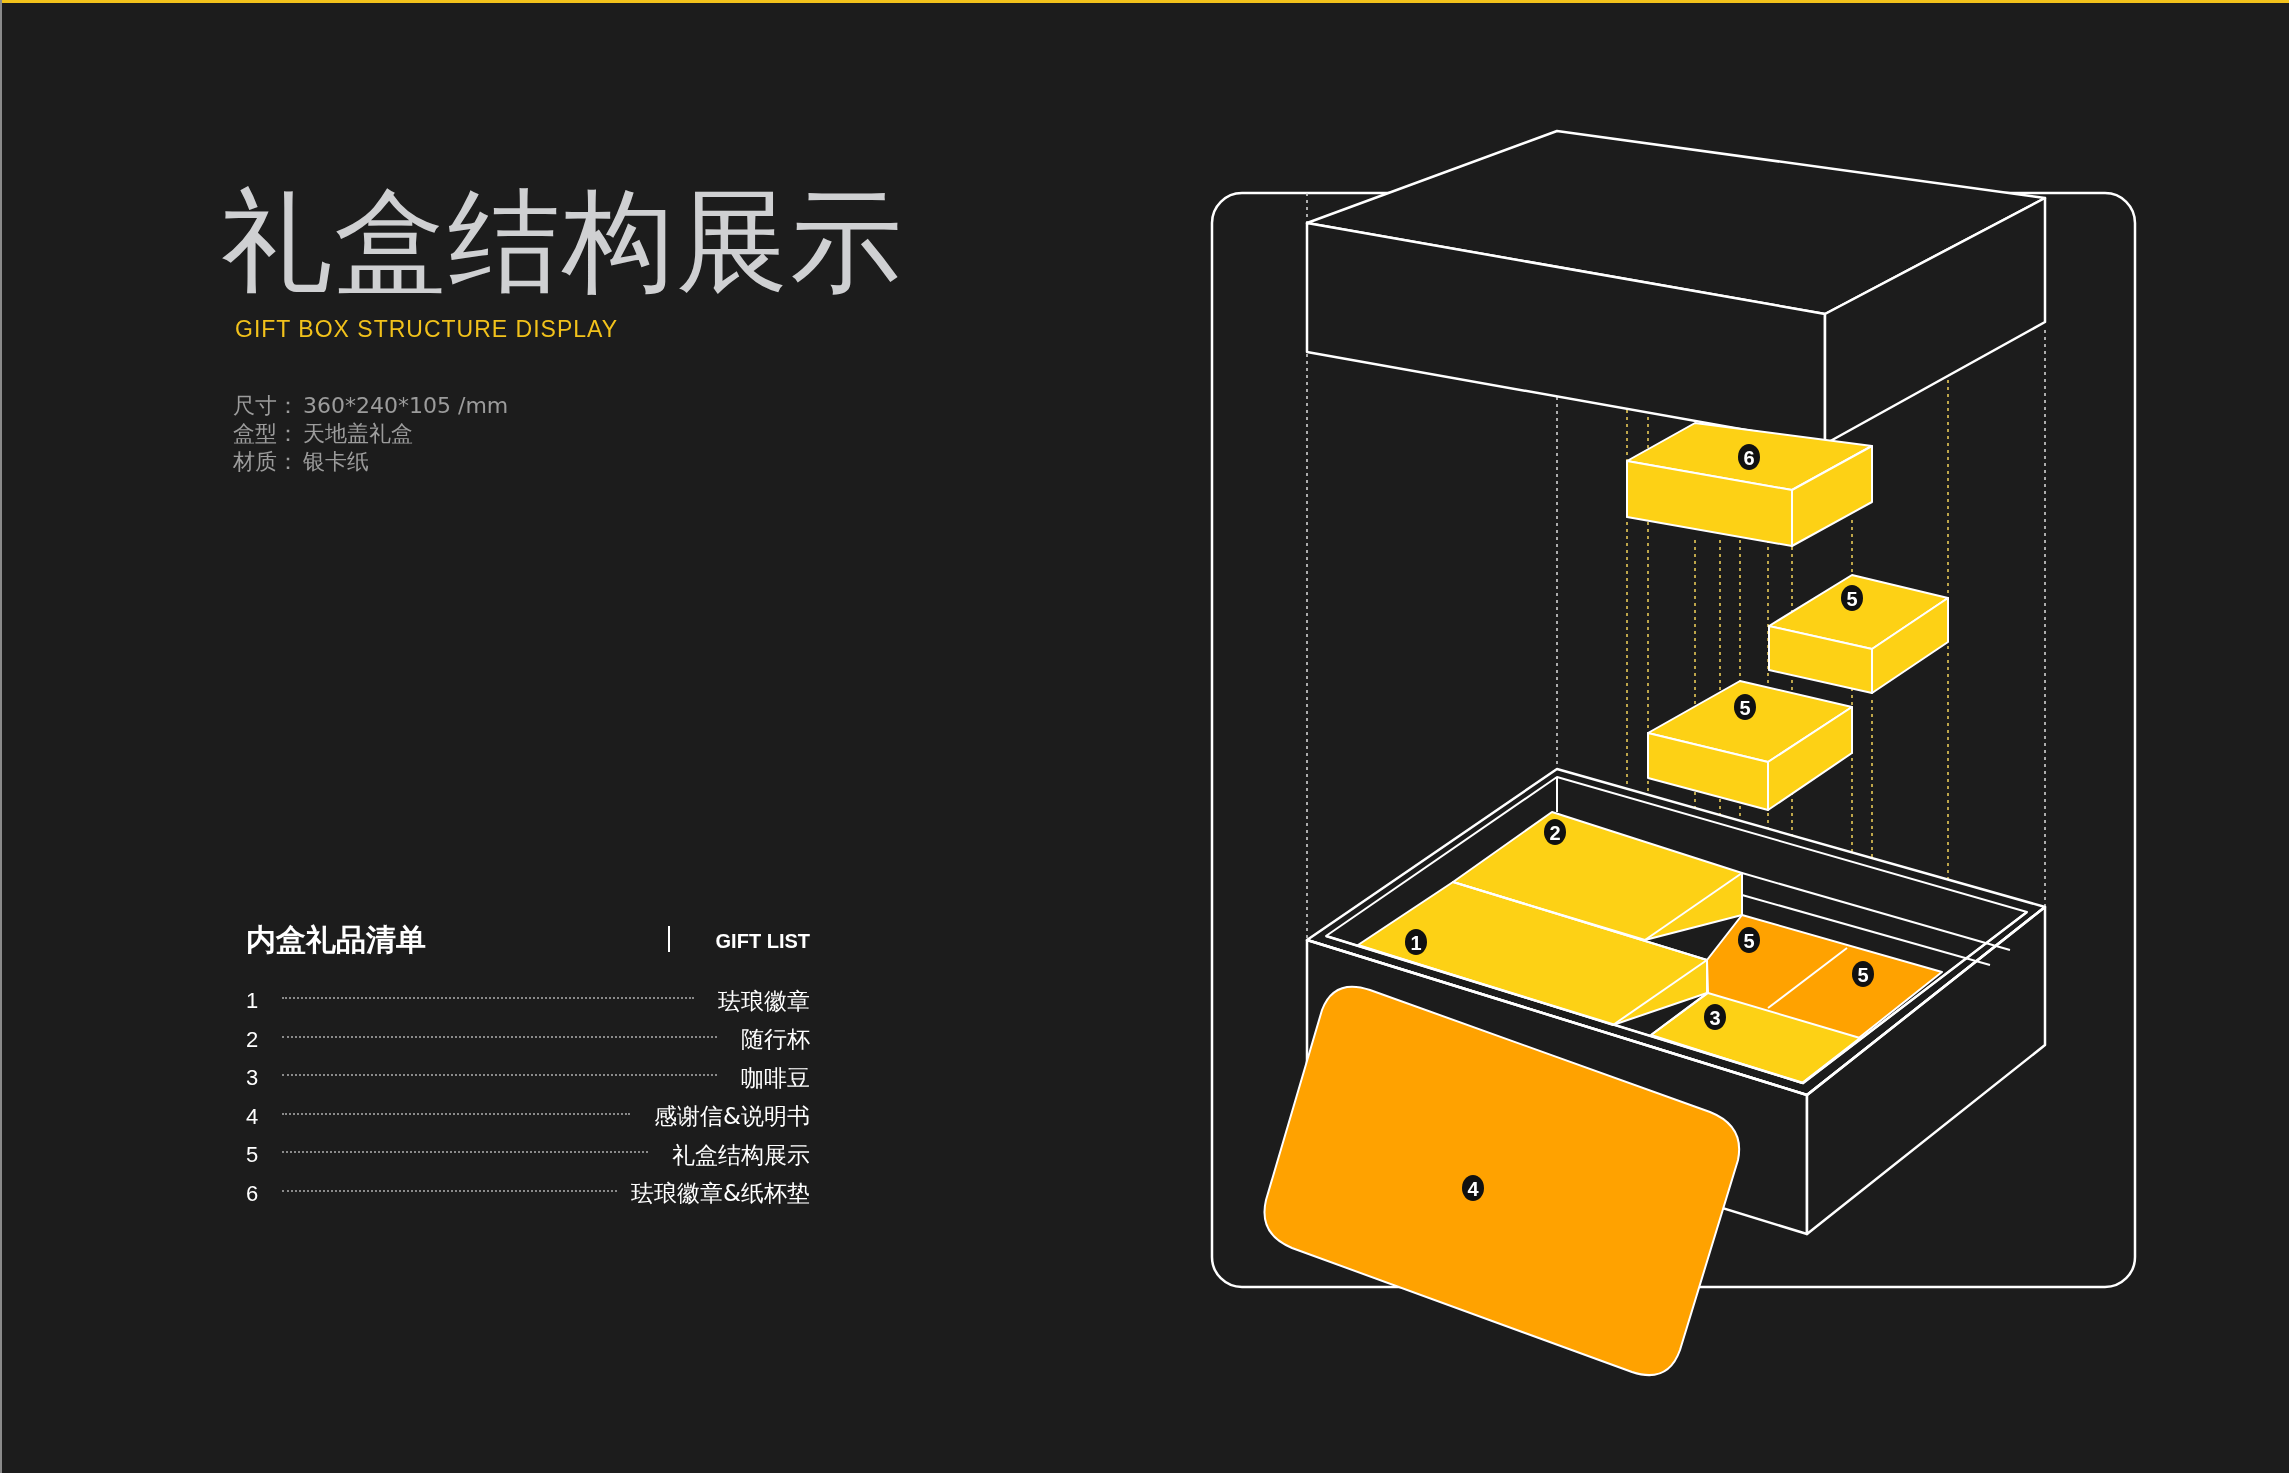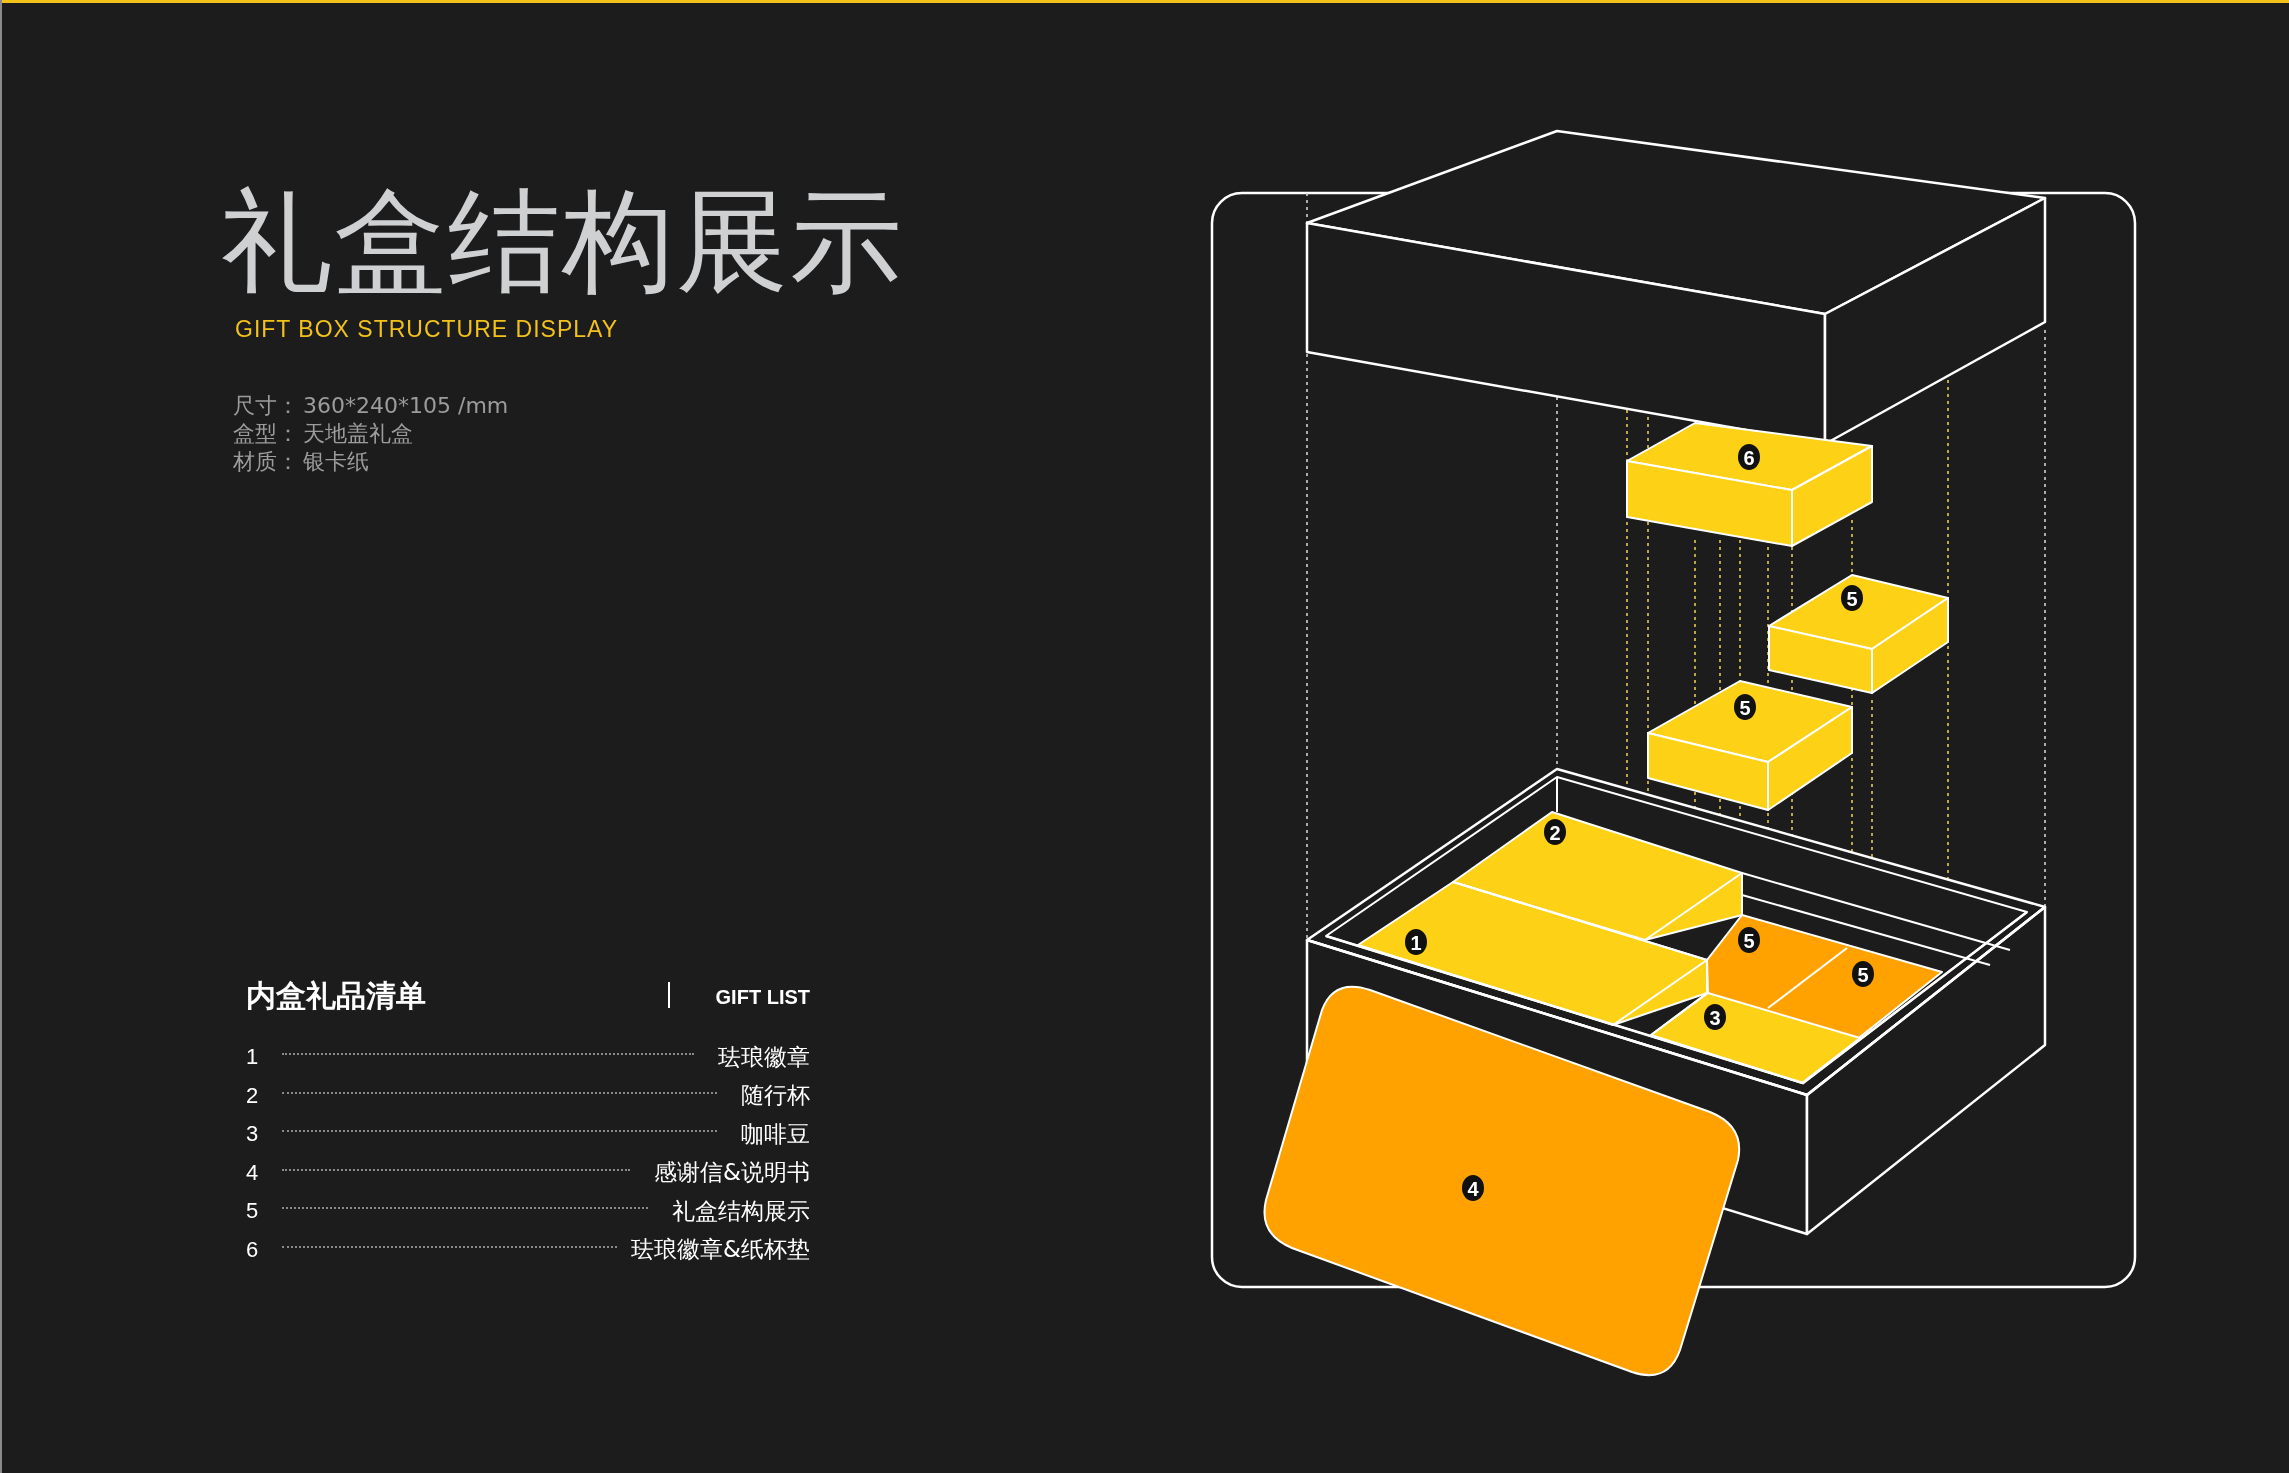--- a/index.html
+++ b/index.html
@@ -17,21 +17,21 @@
     line-height: 130px; white-space: nowrap;
   }
   .subtitle {
     position: absolute; left: 235px; top: 316px;
     font-family: "Liberation Sans", sans-serif;
     font-size: 23px; color: #f2c21b; letter-spacing: 1px; white-space: nowrap;
   }
   .specs { position: absolute; left: 233px; top: 392px; color: #9c9c9c; font-size: 22px; line-height: 28px; }
   .spec-row { display: flex; white-space: nowrap; }
   .spec-label { width: 70px; }
-  .gift-list { position: absolute; left: 246px; top: 972px; width: 564px; }
+  .gift-list { position: absolute; left: 246px; top: 916px; width: 564px; }
   .gl-header { position: relative; height: 48px; }
   .gl-title { position: absolute; left: 0; top: 4px; font-size: 30px; font-weight: bold; color: #ffffff; white-space: nowrap; }
   .gl-divider { position: absolute; left: 422px; top: 10px; width: 2px; height: 26px; background: #ffffff; }
   .gl-en { position: absolute; right: 0; top: 14px; font-family: Liberation Sans, sans-serif; font-size: 20px; font-weight: bold; color: #ffffff; white-space: nowrap; }
   .gl-rows { margin-top: 18px; }
   .gl-row { display: flex; align-items: center; height: 38.5px; }
   .gl-num { width: 36px; font-family: "Liberation Sans", sans-serif; font-size: 22px; color: #ffffff; }
   .gl-dots { flex: 1; border-bottom: 2px dotted #8a8a8a; height: 0; margin-right: 18px; margin-top: -6px; }
   .gl-name { font-size: 23px; color: #ffffff; white-space: nowrap; }
   svg.diagram { position: absolute; left: 0; top: 0; }

